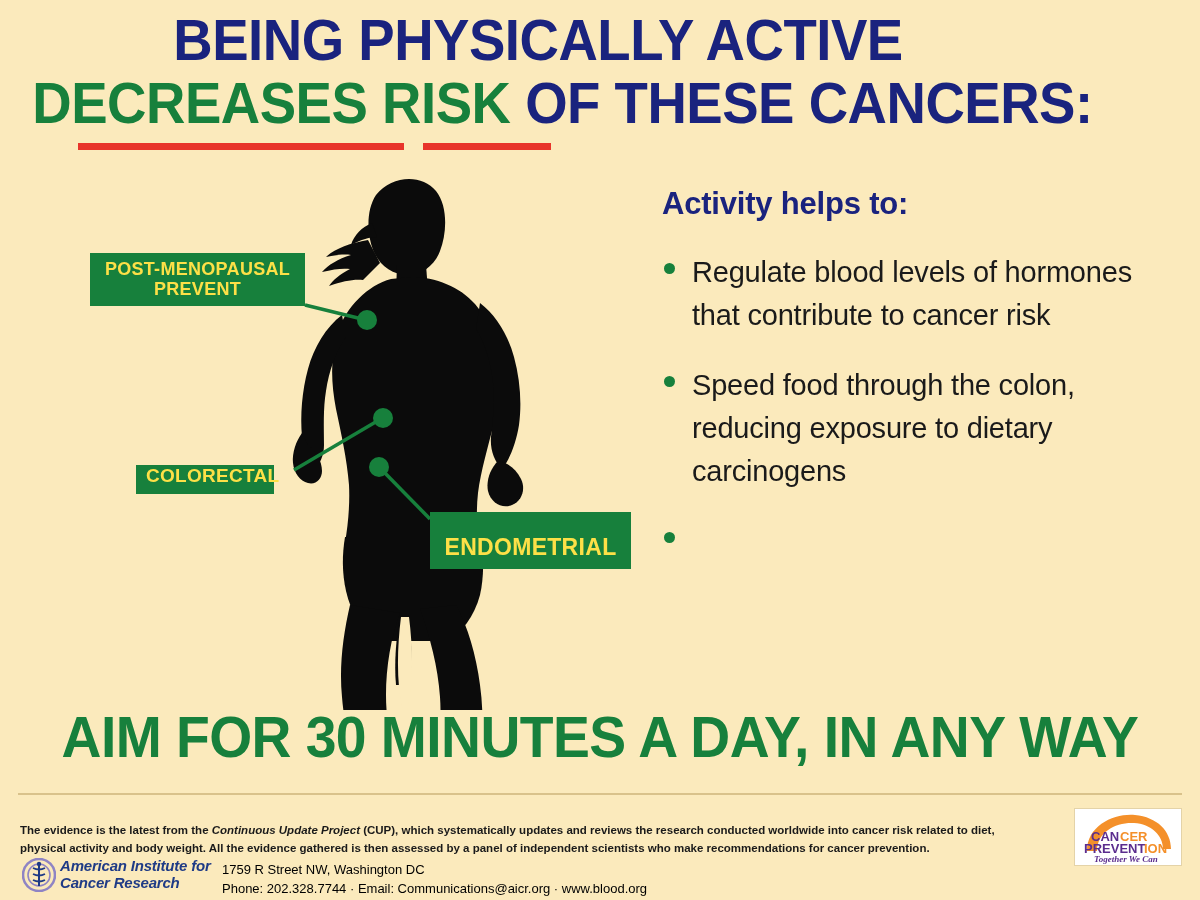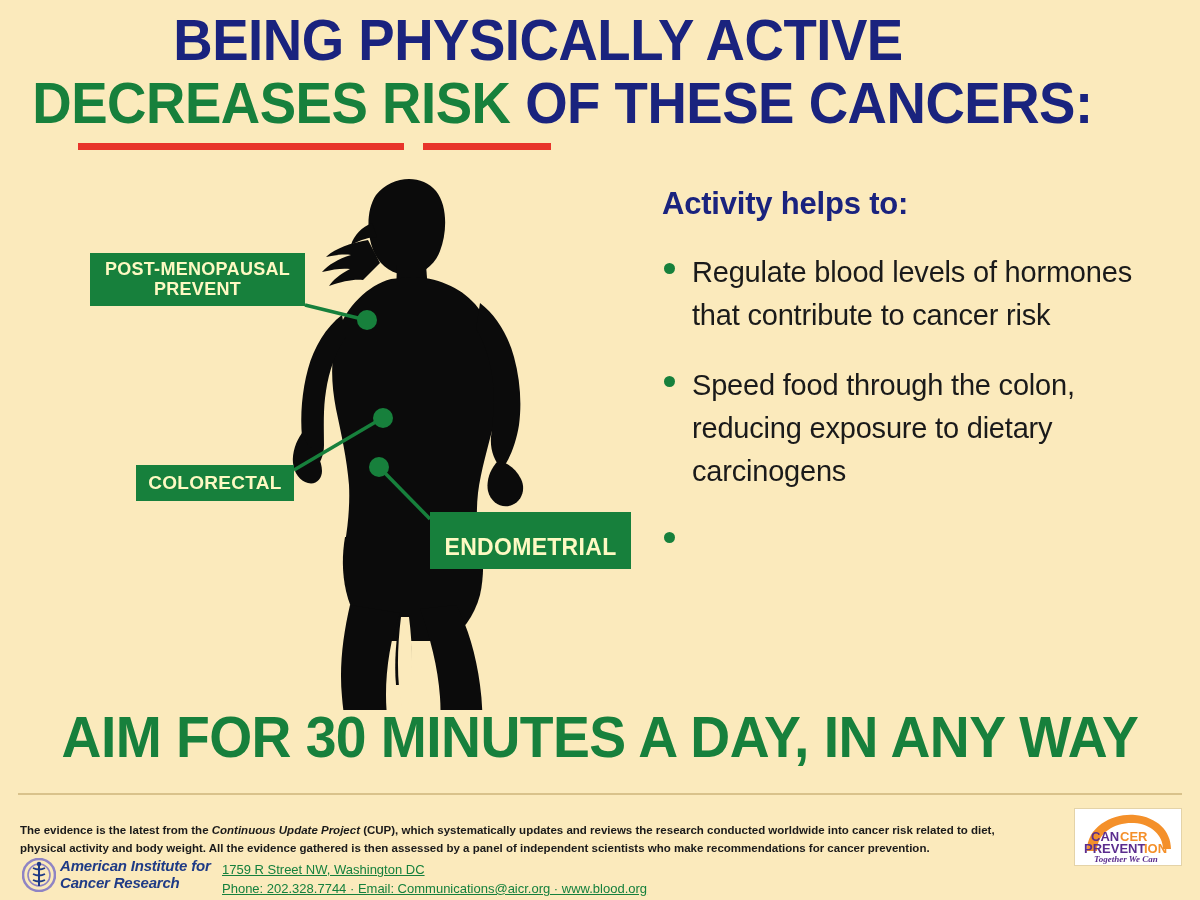--- a/index.html
+++ b/index.html
@@ -30,31 +30,31 @@
   .u-decreases{position:absolute;left:78px;top:143px;width:326px;height:7px;background:#e8342a;}
   .u-risk{position:absolute;left:423px;top:143px;width:128px;height:7px;background:#e8342a;}
 
   
   .runner{position:absolute;left:250px;top:165px;width:320px;height:545px;}
 
   
   .callout{
     position:absolute;
     background:#17803c;
-    color:#fef9c3;
+    color:#fde047;
     font-weight:bold;
     font-family:"Liberation Sans",sans-serif;
     text-align:center;
     letter-spacing:.3px;
     line-height:1.12;
     padding:6px 14px 7px;
     box-sizing:border-box;
   }
   .c-breast{left:90px;top:253px;width:215px;font-size:18px;}
-  .c-colorectal{left:136px;top:465px;width:158px;font-size:19px;padding:7px 10px 8px;}
+  .c-colorectal{left:136px;top:465px;width:138px;font-size:19px;padding:0 10px 8px;}
   .c-endometrial{left:430px;top:512px;width:201px;font-size:23px;padding:23px 10px 8px;}
 
   .leader{position:absolute;left:0;top:0;width:1200px;height:900px;pointer-events:none;}
 
   
   .rcol{position:absolute;left:662px;top:186px;width:500px;}
   .rhead{
     font-family:"Liberation Sans Narrow","Liberation Sans",sans-serif;
     font-weight:bold;font-size:31px;color:#1a237e;letter-spacing:-.2px;
     margin-bottom:29px;
@@ -88,21 +88,21 @@
 
   .aicr{position:absolute;left:22px;top:858px;display:flex;align-items:center;gap:4px;font-style:italic;}
   .aicr-mark{width:34px;height:34px;flex:0 0 34px;}
   .aicr-txt{
     font-family:"Liberation Sans",sans-serif;font-weight:bold;
     font-size:15px;line-height:1.12;color:#1f3b86;letter-spacing:-.2px;
   }
   .contact{
     position:absolute;left:222px;top:861px;
     font-family:"Liberation Sans Narrow","Liberation Sans",sans-serif;
-    font-size:13px;line-height:1.45;color:#15803d;text-decoration:underline;
+    font-size:13px;line-height:1.45;color:#000000;
   }
 
   .cplogo{
     position:absolute;left:1074px;top:808px;width:106px;height:56px;
     background:#ffffff;border:1px solid #e4d3a8;
   }
   .prevent{
     position:absolute;left:1074px;top:916px;width:108px;text-align:center;
     font-family:"Liberation Sans Narrow","Liberation Sans",sans-serif;
     font-size:14px;color:#2e2e2e;

